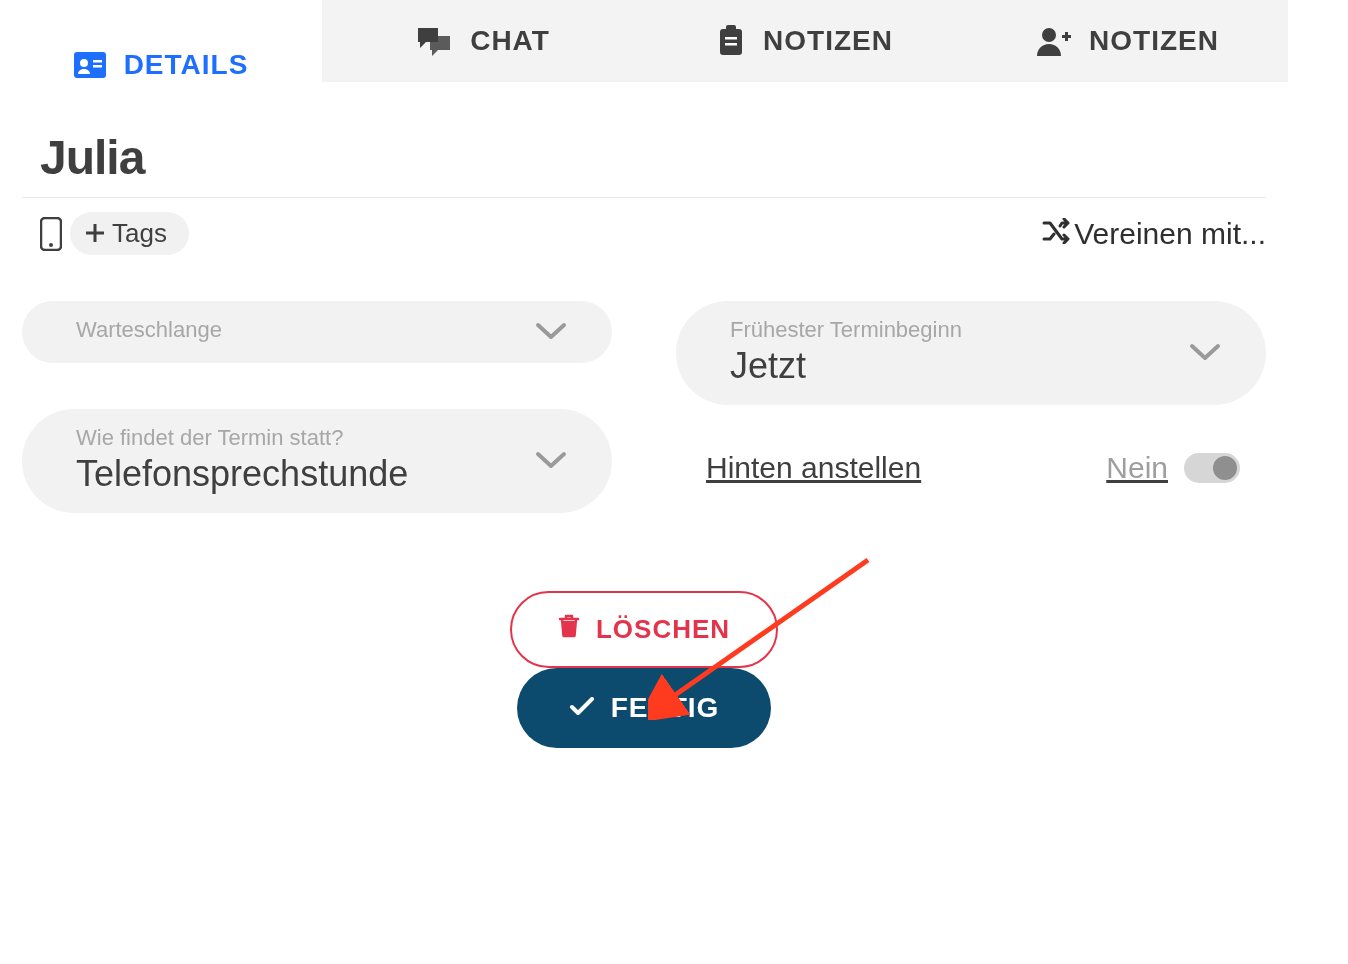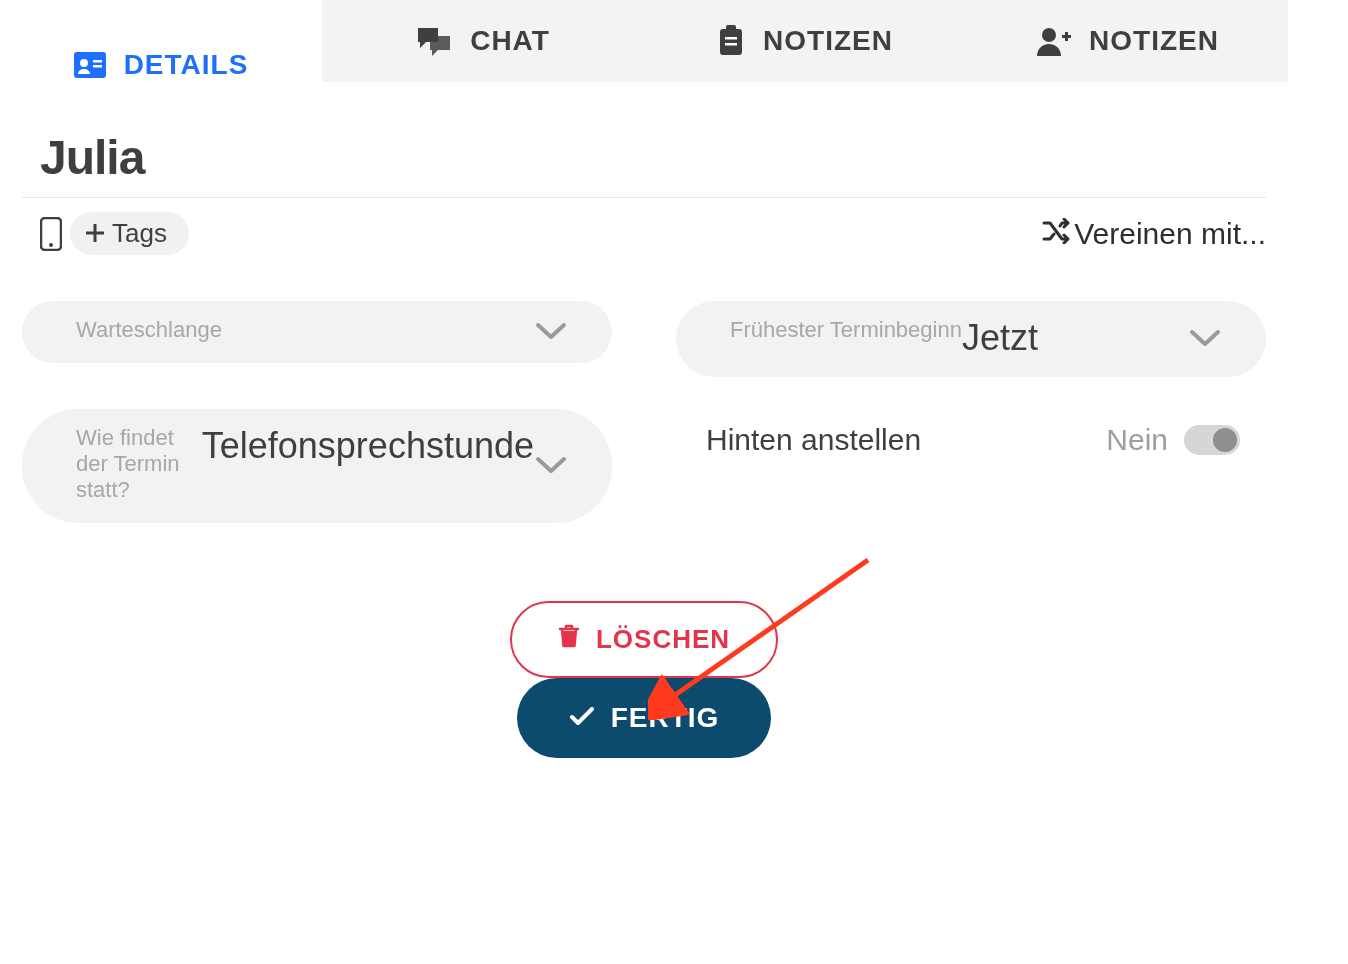--- a/index.html
+++ b/index.html
@@ -19,26 +19,26 @@
   .subrow { display:flex; align-items:center; justify-content:space-between; padding:14px 0 10px 18px; }
   .subrow-left { display:flex; align-items:center; gap:8px; }
   .mobile-icon { display:inline-flex; }
   .tags-pill { display:flex; align-items:center; gap:8px; background:#f1f1f1; border-radius:22px; padding:6px 22px 6px 16px; font-size:26px; color:#3f3f3f; cursor:pointer; }
   .merge { display:flex; align-items:center; font-size:30px; color:#2f2f2f; cursor:pointer; }
 
   
   .grid { display:flex; gap:64px; margin-top:36px; }
   .col { flex:1; display:flex; flex-direction:column; gap:46px; }
   .field { background:#f2f2f2; border-radius:56px; padding:16px 44px 18px 54px; display:flex; align-items:center; justify-content:space-between; cursor:pointer; }
-  .field-texts { display:flex; flex-direction:row; }
+  .field-texts { display:flex; flex-direction:column; }
   .field-label { font-size:22px; color:#a7a7a7; margin-bottom:2px; }
   .field-value { font-size:36px; color:#3f3f3f; }
   .chev { display:inline-flex; color:#9a9a9a; }
 
-  .toggle-row { display:flex; align-items:flex-start; justify-content:space-between; padding:0 26px 0 30px; font-size:30px; color:#3f3f3f; }
+  .toggle-row { display:flex; align-items:flex-start; justify-content:space-between; padding:0 26px 0 30px; font-size:30px; color:#3f3f3f;text-decoration:underline; }
   .toggle-right { display:flex; align-items:center; gap:16px; color:#9e9e9e; }
   .switch { width:56px; height:30px; border-radius:16px; background:#d6d6d6; position:relative; cursor:pointer; }
   .switch .knob { position:absolute; top:3px; right:3px; width:24px; height:24px; border-radius:50%; background:#8f8f8f; }
 
   
   .arrow-overlay { position:absolute; pointer-events:none; }
 
   
   .footer { display:flex; justify-content:space-between; align-items:center; margin-top:78px; padding:0 4px 0 4px;flex-direction:column;}
   .btn-delete { border:2px solid #e4344b; color:#e4344b; background:#fff; border-radius:46px; padding:20px 46px; display:flex; align-items:center; gap:16px; font-size:26px; font-weight:700; letter-spacing:1px; cursor:pointer;}

